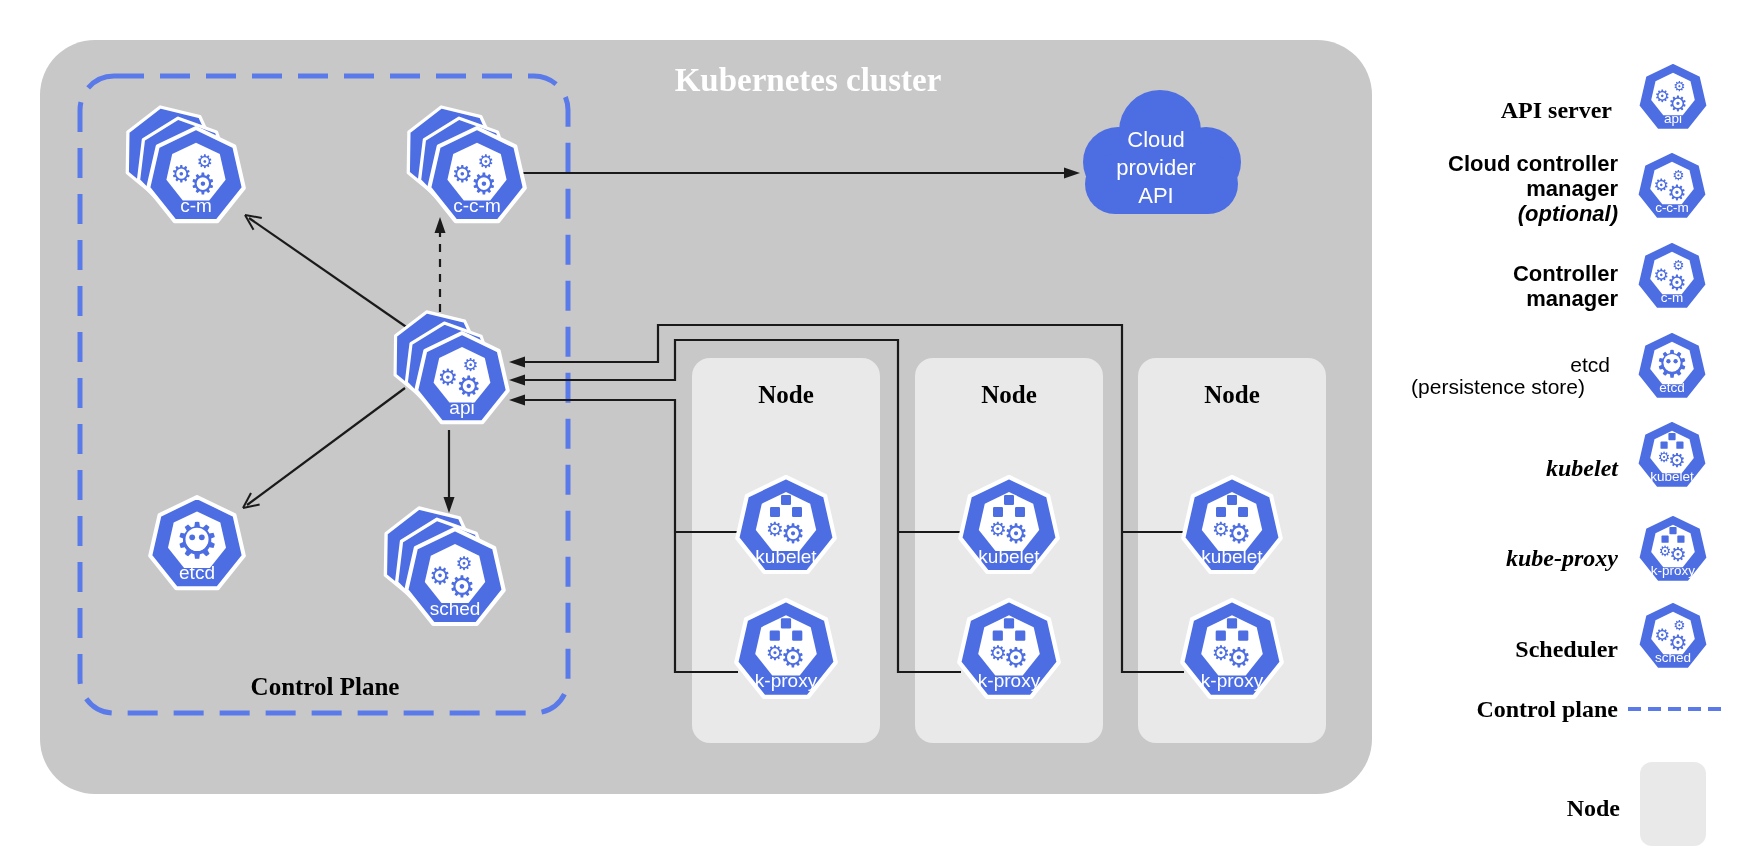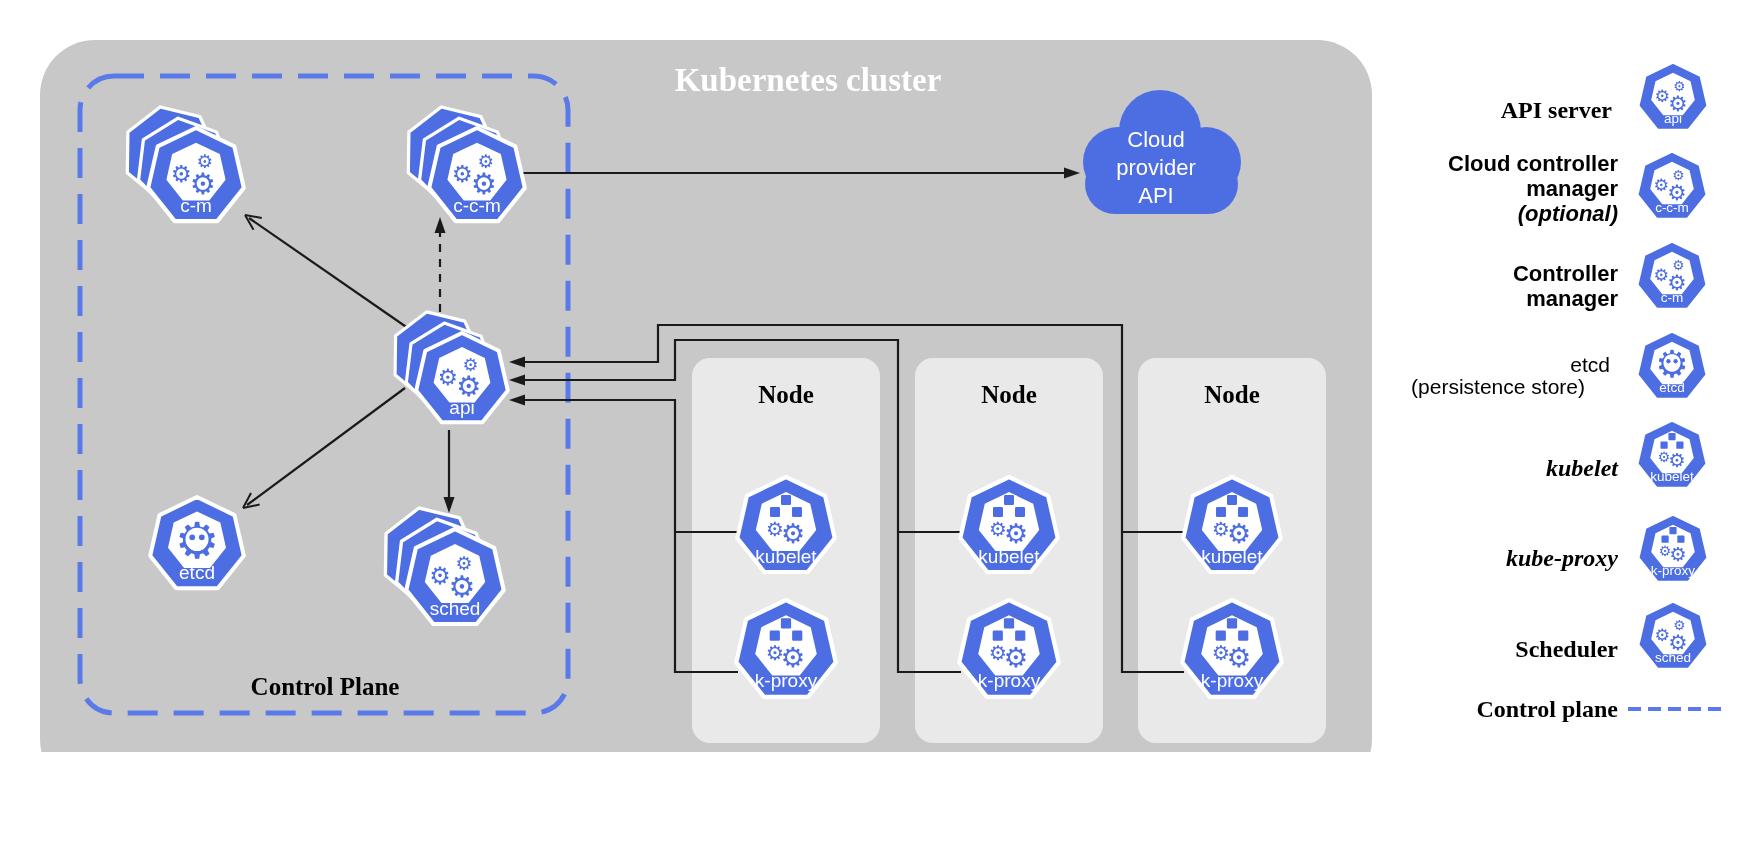--- a/index.html
+++ b/index.html
@@ -1,16 +1,16 @@
 <!DOCTYPE html>
 <html><head>
 <meta charset="utf-8">
 <style>
   html,body{margin:0;padding:0;background:#ffffff;}
-  #stage{width:1756px;height:752px;position:relative;font-family:"Liberation Sans",sans-serif;}
+  #stage{width:1756px;height:848px;position:relative;font-family:"Liberation Sans",sans-serif;}
   svg text{user-select:none;}
 </style>
 </head>
 <body>
 
 <div id="stage">
   <svg id="diagram" width="1756" height="848" viewBox="0 0 1756 848" xmlns="http://www.w3.org/2000/svg">
       <g>
         <rect x="40" y="40" width="1332" height="754" rx="55" fill="#c8c8c8"></rect>
         <text x="808" y="80" text-anchor="middle" dominant-baseline="central" font-size="33" font-weight="bold" fill="#ffffff" style="font-family:&quot;Liberation Serif&quot;,serif">Kubernetes cluster</text>

